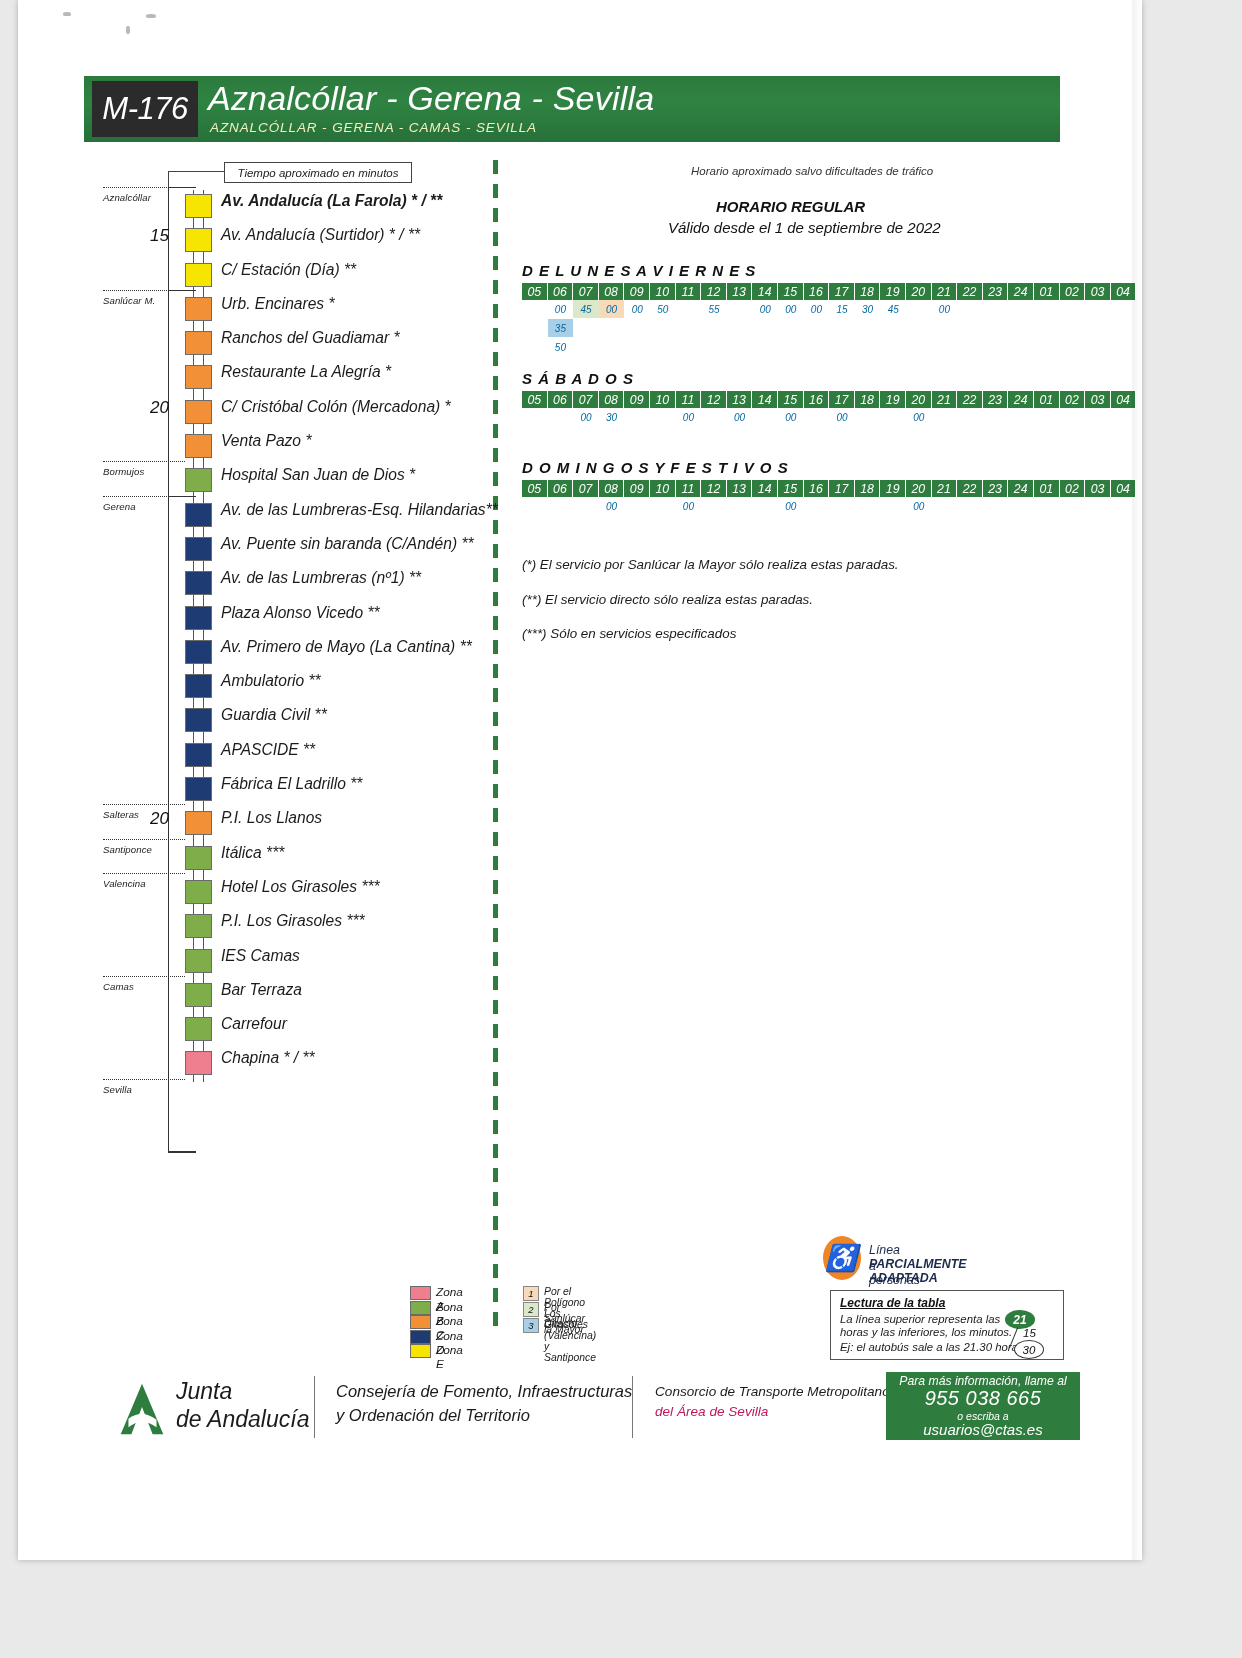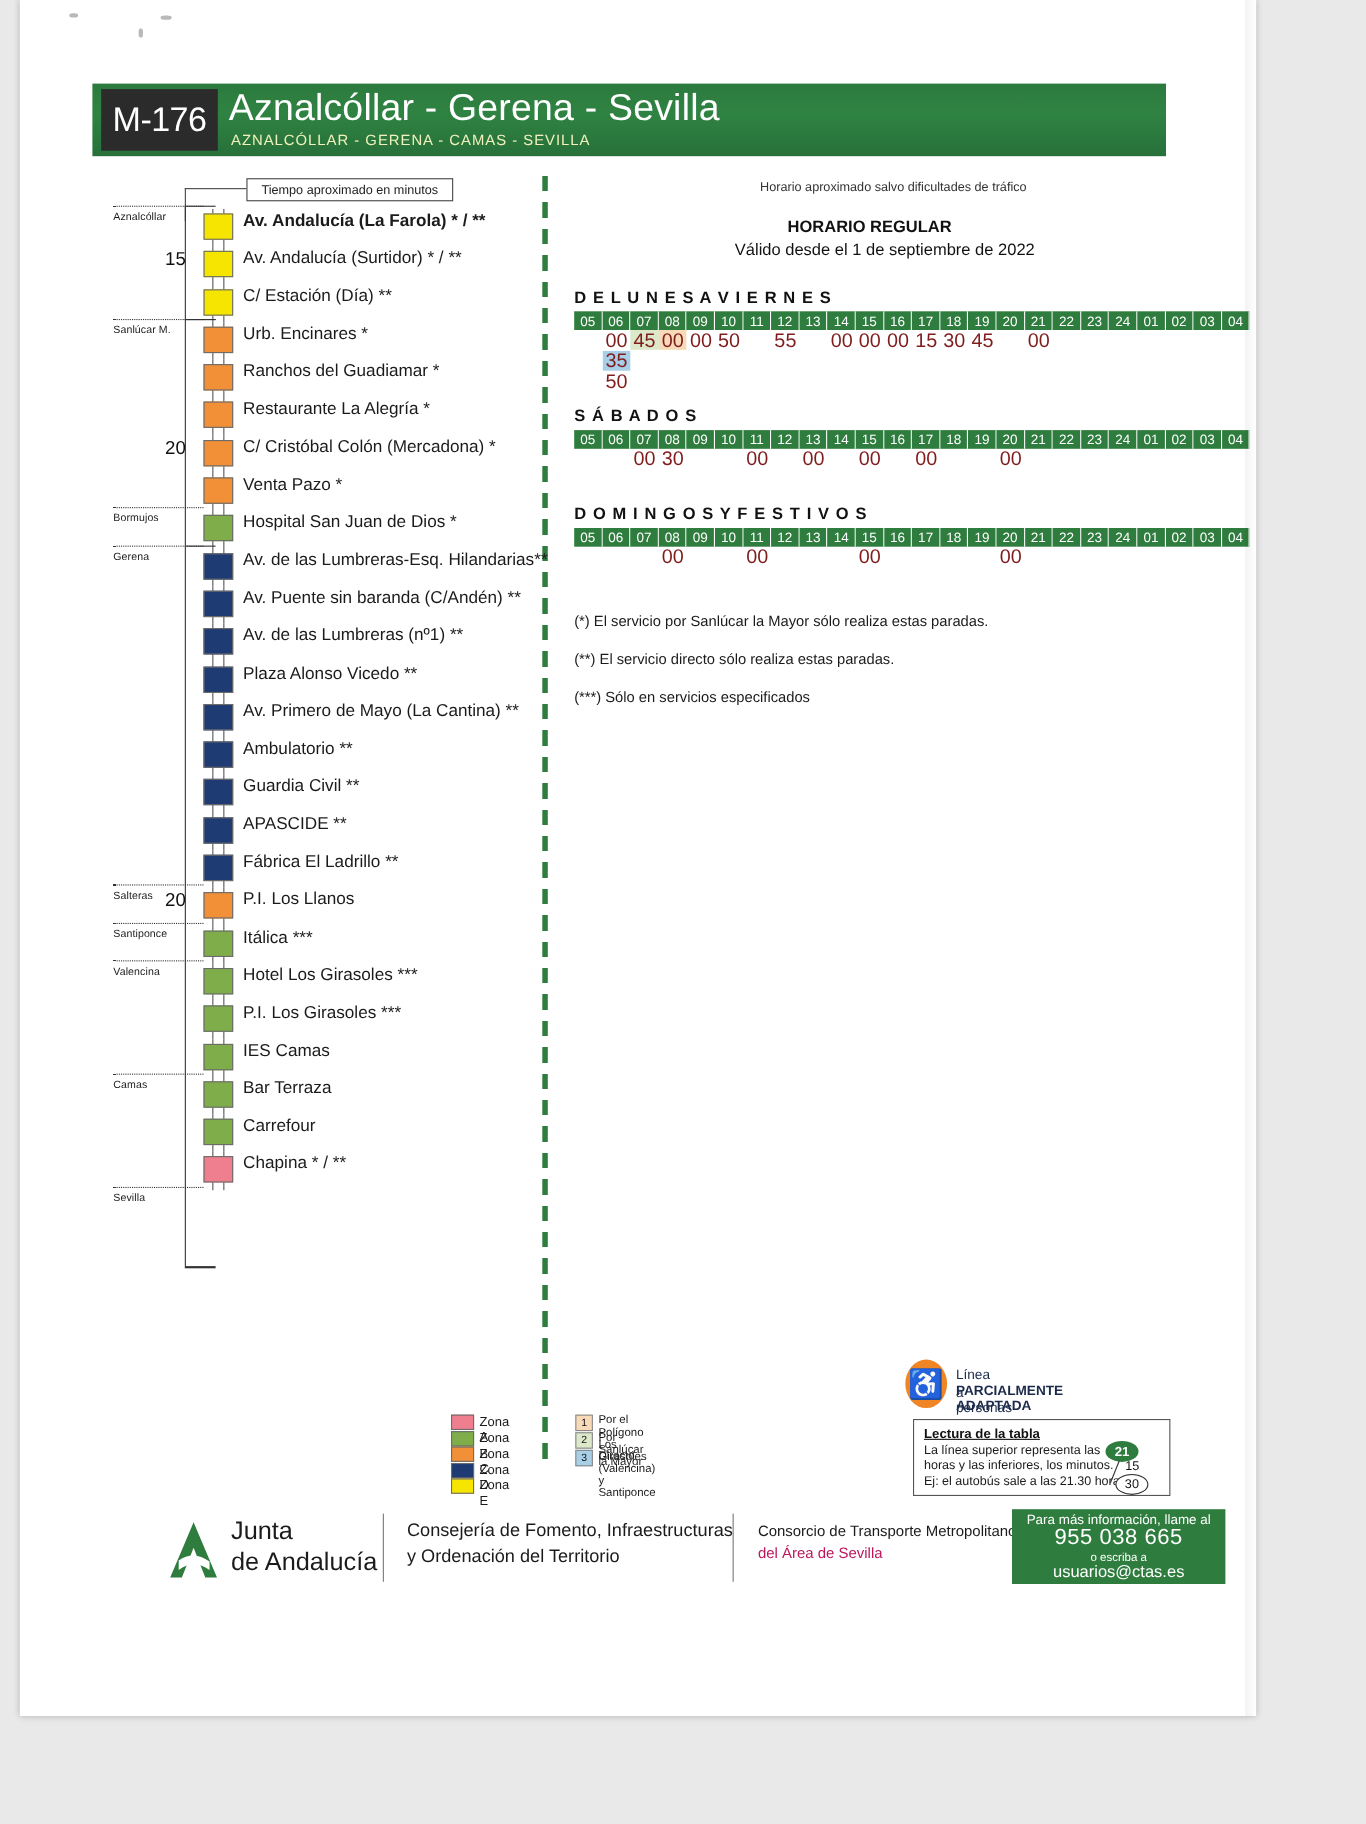--- a/index.html
+++ b/index.html
@@ -7,21 +7,21 @@
     width:1242px;height:1658px;
     background:#e9e9e9;
     font-family:"Liberation Sans",sans-serif;
     overflow:hidden;
   }
   .page{
     position:absolute;left:18px;top:0;width:1124px;height:1560px;
     background:#fff;
     box-shadow:0 0 6px rgba(0,0,0,.25);
   }
-  .sheet{position:absolute;left:0;top:0;width:1124px;height:1524px;}
+  .sheet{position:absolute;left:0;top:0;width:1124px;height:1524px;font-style:italic;}
 
   
   .speck{position:absolute;background:#b9b9b9;border-radius:40%;}
 
   
   .header{
     position:absolute;left:66px;top:76px;width:976px;height:66px;
     background:linear-gradient(to bottom,#2c7a3e 0%,#2f8342 40%,#27703a 100%);
   }
   .linebox{
@@ -107,21 +107,21 @@
   .hourbar{position:relative;height:17px;margin-top:4px;}
   .hcell{
     position:absolute;top:0;width:25.6px;height:17px;
     background:#2f7d3e;color:#fff;font-size:12.3px;
     display:flex;align-items:center;justify-content:center;
     border-right:1.4px solid #fff;box-sizing:border-box;
   }
   .minrow{position:relative;height:19px;}
   .mcell{
     position:absolute;top:0;width:25.6px;height:18px;
-    font-size:18px;color:#7f1d1d;
+    font-size:10px;color:#0369a1;
     display:flex;align-items:center;justify-content:center;
   }
   .mcell.hl-green{background:#dbe8c9;}
   .mcell.hl-orange{background:#f8d9b8;}
   .mcell.hl-blue{background:#a8cfe8;}
 
   .foot-note{
     position:absolute;left:6px;font-size:13.4px;color:#1b1b1b;
   }
 
@@ -177,21 +177,21 @@
     transform:rotate(22deg);
   }
   .ex-15{position:absolute;left:192px;top:36px;font-size:11.5px;color:#111;}
   .ex-30{
     position:absolute;left:183px;top:49px;width:28px;height:17px;border-radius:50%;
     border:1.3px solid #333;color:#111;font-size:11.5px;
     display:flex;align-items:center;justify-content:center;background:#fff;
   }
 
   
-  .footer{position:absolute;left:0;top:1370px;width:1124px;height:90px;margin-left:34px;}
+  .footer{position:absolute;left:0;top:1370px;width:1124px;height:90px;}
   .ja-logo{position:absolute;left:95px;top:10px;width:58px;height:58px;}
   .ja-t1{position:absolute;left:158px;top:8px;font-size:23px;color:#1b1b1b;}
   .ja-t2{position:absolute;left:158px;top:36px;font-size:23px;color:#1b1b1b;}
   .vbar{position:absolute;width:1.4px;background:#777;}
   .cons1{position:absolute;left:318px;top:12px;font-size:16.5px;color:#1b1b1b;}
   .cons2{position:absolute;left:318px;top:36px;font-size:16.5px;color:#1b1b1b;}
   .ctm1{position:absolute;left:637px;top:14px;font-size:13.6px;color:#1b1b1b;}
   .ctm2{position:absolute;left:637px;top:34px;font-size:13.6px;color:#be185d;}
   .greenbox{
     position:absolute;left:868px;top:2px;width:194px;height:68px;

